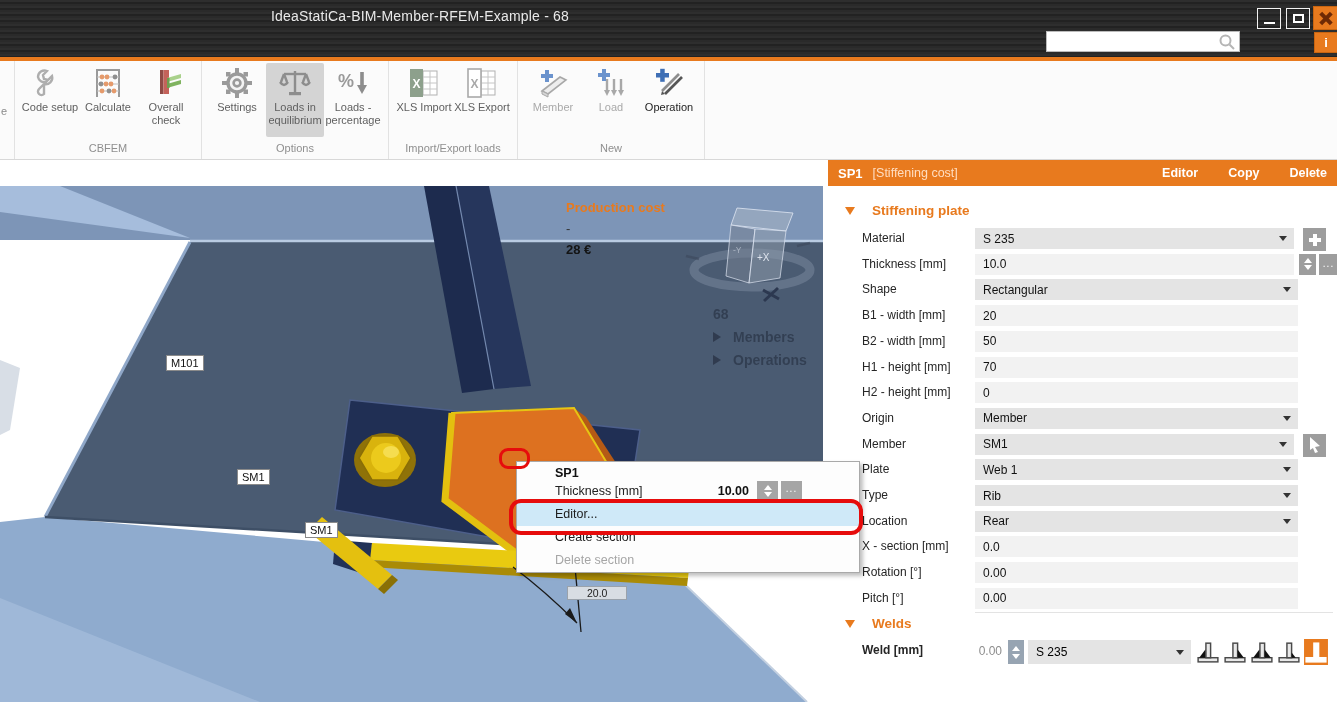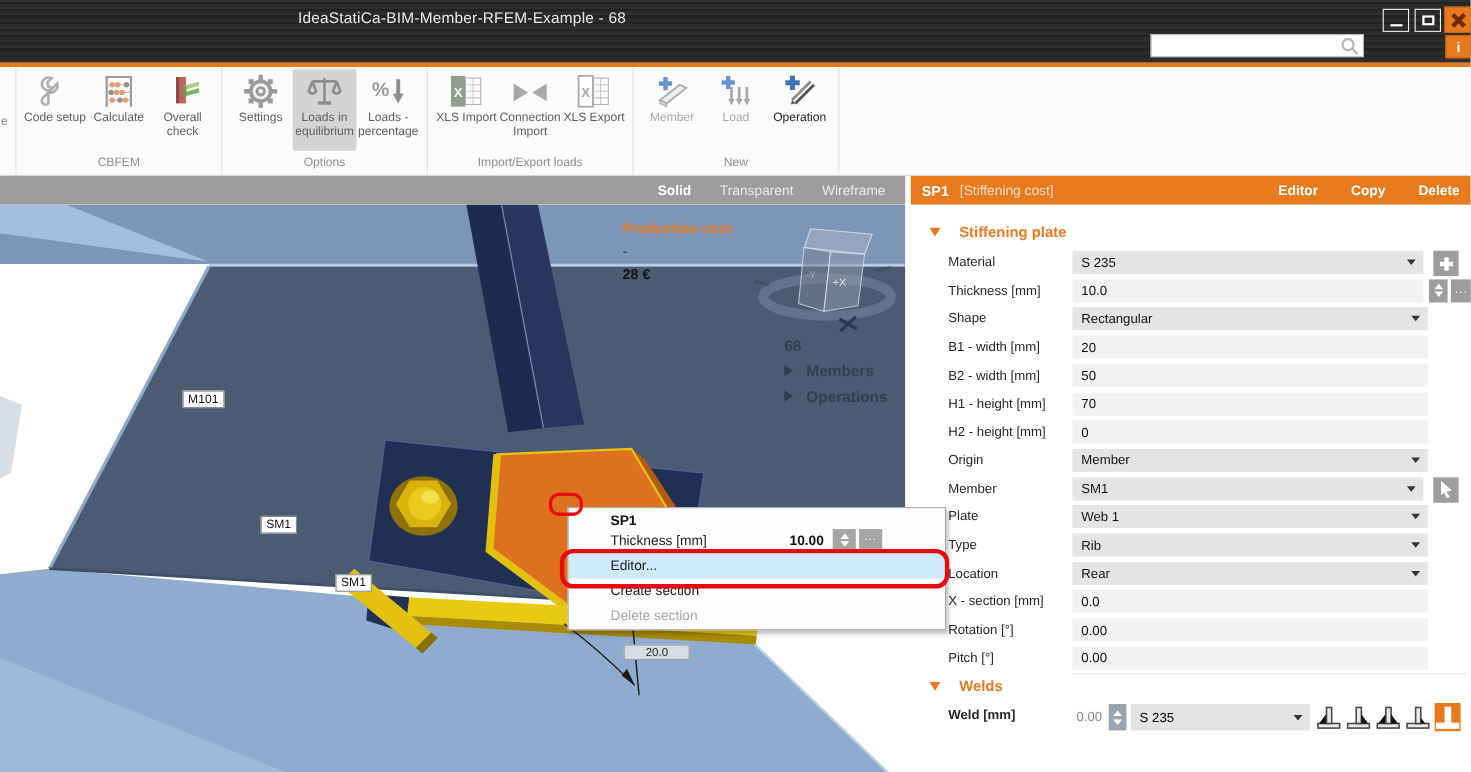--- a/index.html
+++ b/index.html
@@ -247,29 +247,20 @@
                 </g>
                 <rect x="2" y="2" width="13" height="28" fill="#8da08c"></rect>
                 <text x="4.5" y="21" font-size="12" font-weight="bold" fill="#fff" font-family="Liberation Sans,sans-serif">X</text>
               </svg>
             </div>
             <div class="rlabel">XLS Import</div>
           </div>
           <div class="rib-btn">
             <div class="ricon">
               <svg width="32" height="32" viewBox="0 0 32 32">
-                <polygon points="1,9 14,17 1,25" fill="#a8a8a8"></polygon>
-                <polygon points="31,9 18,17 31,25" fill="#a8a8a8"></polygon>
-              </svg>
-            </div>
-            <div class="rlabel">Connection Import</div>
-          </div>
-          <div class="rib-btn">
-            <div class="ricon">
-              <svg width="32" height="32" viewBox="0 0 32 32">
                 <rect x="15" y="4" width="14" height="24" fill="#fff" stroke="#b1b1b1"></rect>
                 <g stroke="#c6c6c6">
                   <line x1="15" y1="10" x2="29" y2="10"></line>
                   <line x1="15" y1="16" x2="29" y2="16"></line>
                   <line x1="15" y1="22" x2="29" y2="22"></line>
                   <line x1="22" y1="4" x2="22" y2="28"></line>
                 </g>
                 <rect x="2" y="2" width="13" height="28" fill="#fff" stroke="#a9a9a9" stroke-width="1.6"></rect>
                 <text x="4.5" y="21" font-size="12" font-weight="bold" fill="#a9a9a9" font-family="Liberation Sans,sans-serif">X</text>
               </svg>
@@ -328,25 +319,20 @@
               </svg>
             </div>
             <div class="rlabel">Operation</div>
           </div>
         </div>
         <div class="rib-caption">New</div>
       </div>
     </div>
 
   <div class="viewport">
-    <div class="modebar">
-      <span class="vm active">Solid</span>
-      <span class="vm">Transparent</span>
-      <span class="vm">Wireframe</span>
-    </div>
 
     <svg class="scene" viewBox="0 0 823 516">
       <rect x="0" y="0" width="823" height="516" fill="#ffffff"></rect>
       <rect x="0" y="0" width="823" height="54" fill="#7d95b7"></rect>
       <polygon points="0,0 60,0 190,52 0,26" fill="#a6bddc"></polygon>
       <polygon points="190,56 823,56 823,377 45,331" fill="#4a5b72"></polygon>
       <line x1="190" y1="55" x2="823" y2="55" stroke="#b9cbe2" stroke-width="2.5"></line>
       <line x1="190" y1="56" x2="45" y2="331" stroke="#8fa7c8" stroke-width="3"></line>
       <polygon points="0,174 20,182 10,244 0,249" fill="#d8dee6"></polygon>
       <polygon points="45,331 673,387 807,516 0,516 0,336" fill="#8fabce"></polygon>

